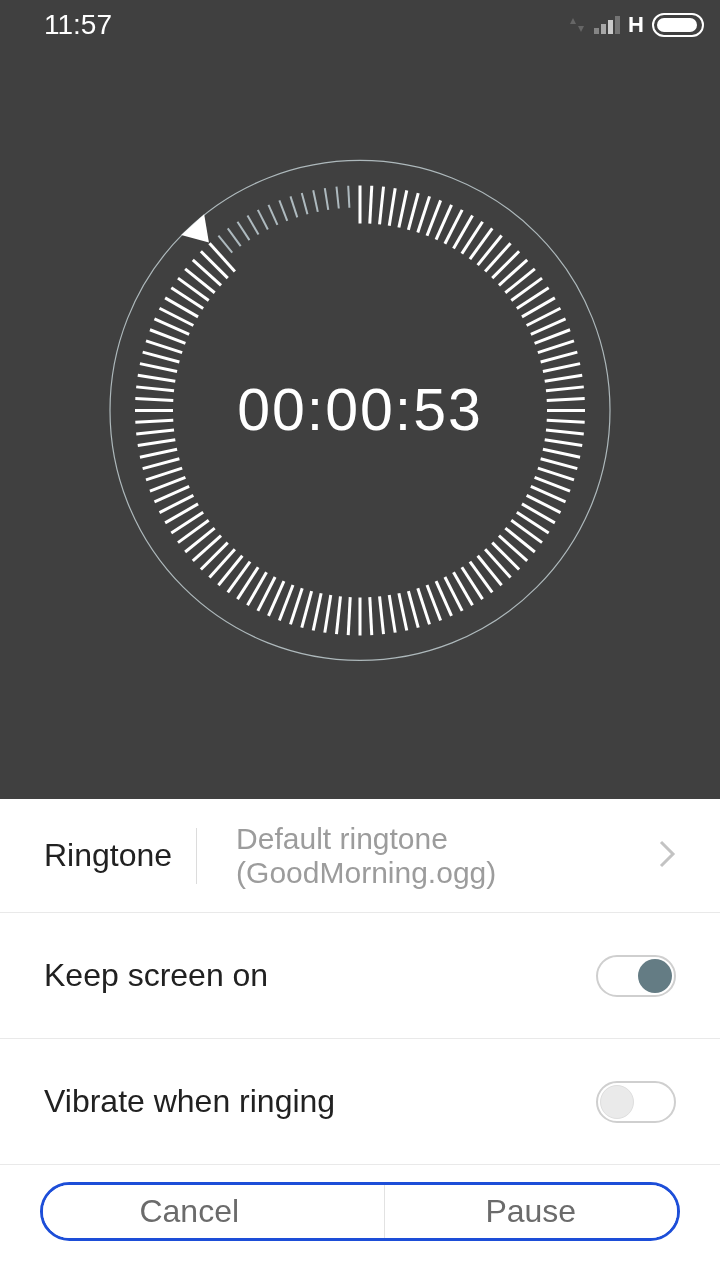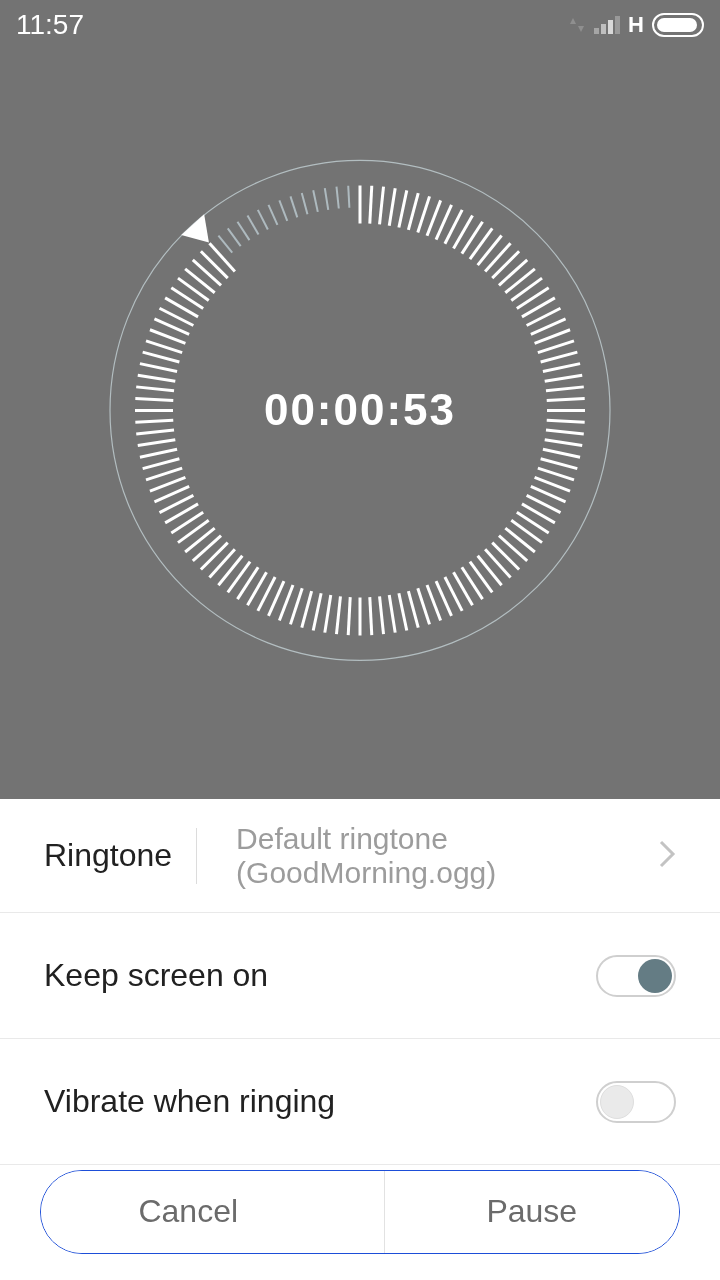--- a/index.html
+++ b/index.html
@@ -1,52 +1,52 @@
 <!DOCTYPE html>
 <html><head>
 <meta charset="utf-8">
 <style>
   * { box-sizing: border-box; margin: 0; padding: 0; }
   html, body { width: 720px; height: 1280px; font-family: -apple-system, Helvetica, Arial, sans-serif; background: #fff; overflow: hidden; }
   .screen { width: 720px; height: 1280px; display: flex; flex-direction: column; }
-  .top-area { background: #737373; height: 808px; position: relative; }
+  .top-area { background: #404040; height: 808px; position: relative; padding-left: 28px; }
   .status-bar { height: 50px; display: flex; align-items: center; justify-content: space-between; padding: 0 16px; color: #fff; }
   .status-time { font-size: 28px; font-weight: 400; }
   .status-right { display: flex; align-items: center; gap: 8px; }
   .signal-bars { display: inline-flex; align-items: flex-end; gap: 2px; opacity: .9; }
   .signal-bars span { width: 5px; background: #fff; display: inline-block; }
   .signal-bars span:nth-child(1){ height:6px; opacity:.4;}
   .signal-bars span:nth-child(2){ height:10px; opacity:.6;}
   .signal-bars span:nth-child(3){ height:14px; opacity:.8;}
   .signal-bars span:nth-child(4){ height:18px; opacity:.3;}
   .network-label { font-size: 22px; font-weight: 600; }
   .battery { width: 52px; height: 24px; border: 2px solid #fff; border-radius: 12px; position: relative; }
   .battery::after { content:''; position:absolute; left:3px; top:3px; bottom:3px; right:5px; background:#fff; border-radius:9px; }
   .updown { display:inline-flex; flex-direction:column; opacity:.5; }
   .updown svg { display:block; }
 
   .dial-wrap { position: absolute; left: 50%; top: 50%; transform: translate(-50%, -48%); width: 520px; height: 520px; }
   .dial-svg { width: 100%; height: 100%; display:block; }
-  .time-display { position: absolute; left: 50%; top: 50%; transform: translate(-50%, -50%); color: #fff; font-size: 44px; font-weight: 700; letter-spacing: 2px; white-space: nowrap; }
+  .time-display { position: absolute; left: 50%; top: 50%; transform: translate(-50%, -50%); color: #fff; font-size: 59px; font-weight: 400; letter-spacing: 2px; white-space: nowrap; }
 
   .settings { flex: 1; background: #fff; display: flex; flex-direction: column; }
   .row { display:flex; align-items:center; padding: 0 44px; height: 126px; border-bottom: 1px solid #e9e9e9; }
   .row:first-child { height: 114px; }
   .row-label { font-size: 32px; color: #212121; }
   .ringtone-value { flex:1; font-size: 30px; color: #9c9c9c; margin-left: 24px; position:relative; padding-left:40px; }
   .ringtone-value::before { content:''; position:absolute; left:0; top:6px; bottom:6px; width:1px; background:#dcdcdc; }
   .chevron { color:#c3c3c3; margin-left: 12px; }
   .row-spacer { flex:1; }
   .toggle { width: 80px; height: 42px; border-radius: 21px; border: 2px solid #cfcfcf; position: relative; background:#fff; }
   .toggle .knob { position:absolute; top:2px; width:34px; height:34px; border-radius:50%; }
   .toggle.on .knob { right:2px; background:#647c84; }
   .toggle.off .knob { left:2px; background:#eaeaea; border:1px solid #dedede; }
 
   .button-bar { height: 116px; display:flex; align-items:center; padding: 0 40px 22px 40px; gap:0; }
-  .pill-group { flex:1; display:flex; border:1px solid #1d4ed8; border-radius: 48px; overflow:hidden; height:84px; }
+  .pill-group { flex:1; display:flex; border:3px solid #1d4ed8; border-radius: 48px; overflow:hidden; height:59px; }
   .pill-btn { flex:1; background:#fff; border:none; font-size:32px; color:#6b6b6b; display:flex; align-items:center; justify-content:center; }
   .pill-btn + .pill-btn { border-left:1px solid #e2e2e2;margin-left:48px; }
 </style>
 </head>
 <body>
 
 <div class="screen">
   <div class="top-area">
     <div class="status-bar">
       <div class="status-time">11:57</div>

